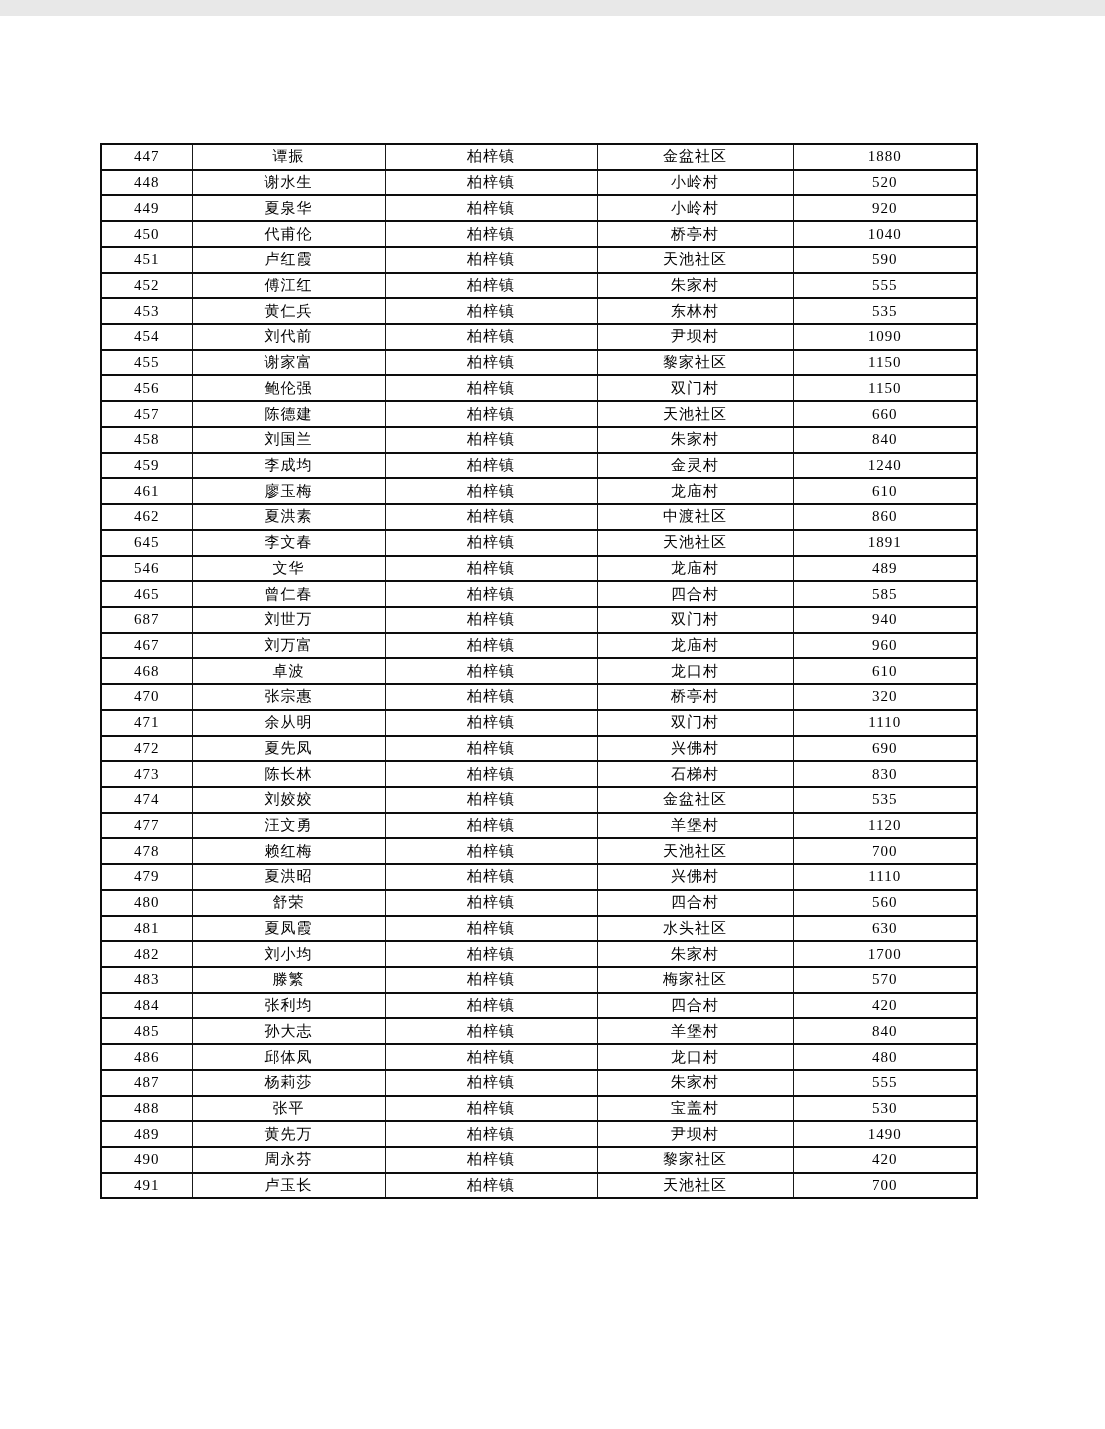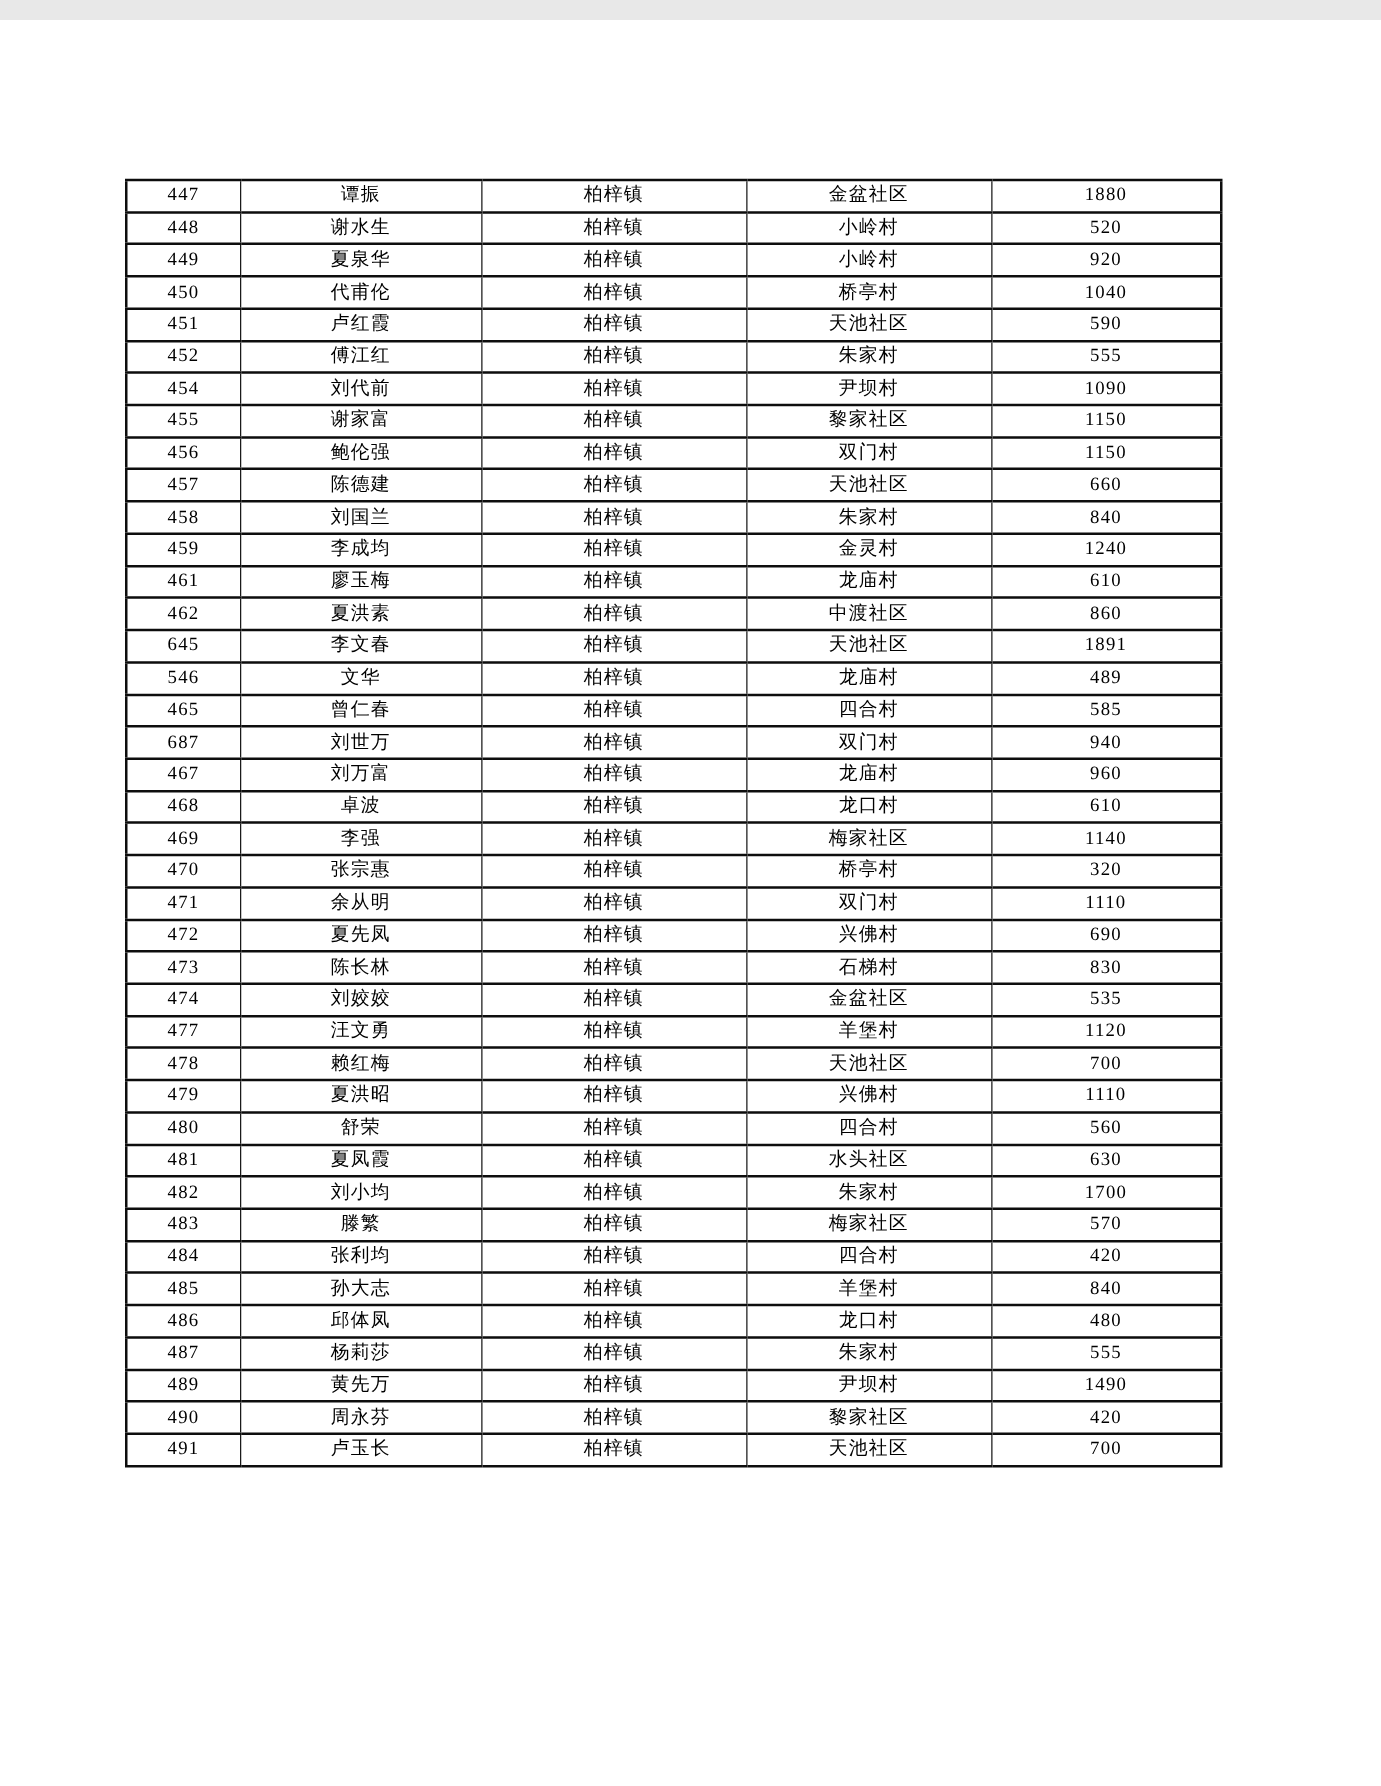--- a/index.html
+++ b/index.html
@@ -96,20 +96,27 @@
           <td>590</td>
         </tr>
         <tr>
           <td>452</td>
           <td>傅江红</td>
           <td>柏梓镇</td>
           <td>朱家村</td>
           <td>555</td>
         </tr>
         <tr>
+          <td>453</td>
+          <td>黄仁兵</td>
+          <td>柏梓镇</td>
+          <td>东林村</td>
+          <td>535</td>
+        </tr>
+        <tr>
           <td>454</td>
           <td>刘代前</td>
           <td>柏梓镇</td>
           <td>尹坝村</td>
           <td>1090</td>
         </tr>
         <tr>
           <td>455</td>
           <td>谢家富</td>
           <td>柏梓镇</td>
@@ -194,27 +201,20 @@
           <td>960</td>
         </tr>
         <tr>
           <td>468</td>
           <td>卓波</td>
           <td>柏梓镇</td>
           <td>龙口村</td>
           <td>610</td>
         </tr>
         <tr>
-          <td>469</td>
-          <td>李强</td>
-          <td>柏梓镇</td>
-          <td>梅家社区</td>
-          <td>1140</td>
-        </tr>
-        <tr>
           <td>470</td>
           <td>张宗惠</td>
           <td>柏梓镇</td>
           <td>桥亭村</td>
           <td>320</td>
         </tr>
         <tr>
           <td>471</td>
           <td>余从明</td>
           <td>柏梓镇</td>
@@ -311,20 +311,27 @@
           <td>柏梓镇</td>
           <td>龙口村</td>
           <td>480</td>
         </tr>
         <tr>
           <td>487</td>
           <td>杨莉莎</td>
           <td>柏梓镇</td>
           <td>朱家村</td>
           <td>555</td>
+        </tr>
+        <tr>
+          <td>488</td>
+          <td>张平</td>
+          <td>柏梓镇</td>
+          <td>宝盖村</td>
+          <td>530</td>
         </tr>
         <tr>
           <td>489</td>
           <td>黄先万</td>
           <td>柏梓镇</td>
           <td>尹坝村</td>
           <td>1490</td>
         </tr>
         <tr>
           <td>490</td>

